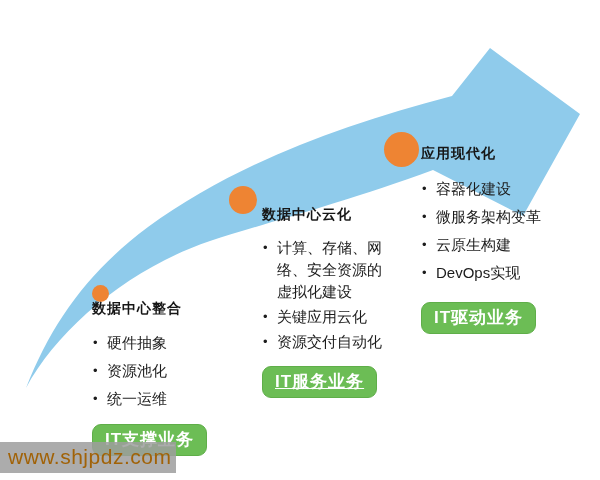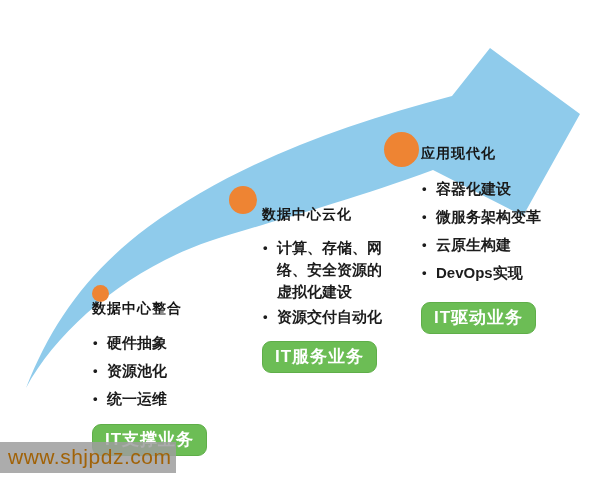--- a/index.html
+++ b/index.html
@@ -67,21 +67,21 @@
     white-space: nowrap;
     line-height: 22px;
   }
 
   .bullets { list-style: none; margin-top: 12px; }
   .stage3 .bullets { margin-top: 14px; }
   .bullets li {
     position: relative;
     padding-left: 15px;
     font-size: 15px;
-    font-weight: 700;
+    font-weight: 400;
     color: #1c1c1c;
     line-height: 22px;
     margin-bottom: 6px;
   }
   .stage1 .bullets li { margin-bottom: 4px; line-height: 24px; }
   .stage2 .bullets li { margin-bottom: 3px; }
   .bullets li::before {
     content: "\2022";
     position: absolute;
     left: 1px;
@@ -96,21 +96,21 @@
     border: 1px solid #5fae49;
     color: #ffffff;
     font-size: 17px;
     font-weight: 700;
     letter-spacing: 1px;
     padding: 3px 12px 4px 12px;
     border-radius: 9px;
     white-space: nowrap;
   }
   .stage1 .badge { margin-left: 0; margin-top: 9px; }
-  .stage2 .badge { margin-top: 10px; }
+  .stage2 .badge { margin-top: 10px; text-decoration: underline; }
   .stage3 .badge { margin-top: 12px; }
 </style>
 </head>
 <body>
 
 <div class="canvas">
 
   <svg class="arrow-svg" viewBox="0 0 600 480" aria-hidden="true">
     <path d="M 26 388
              C 52 322 88 272 148 227
@@ -135,20 +135,21 @@
       <li>资源池化</li>
       <li>统一运维</li>
     </ul>
     <div class="badge">IT支撑业务</div>
   </div>
 
   <div class="stage stage2">
     <div class="stage-title">数据中心云化</div>
     <ul class="bullets">
       <li>计算、存储、网络、安全资源的虚拟化建设</li>
+      <li>关键应用云化</li>
       <li>资源交付自动化</li>
     </ul>
     <div class="badge">IT服务业务</div>
   </div>
 
   <div class="stage stage3">
     <div class="stage-title">应用现代化</div>
     <ul class="bullets">
       <li>容器化建设</li>
       <li>微服务架构变革</li>

